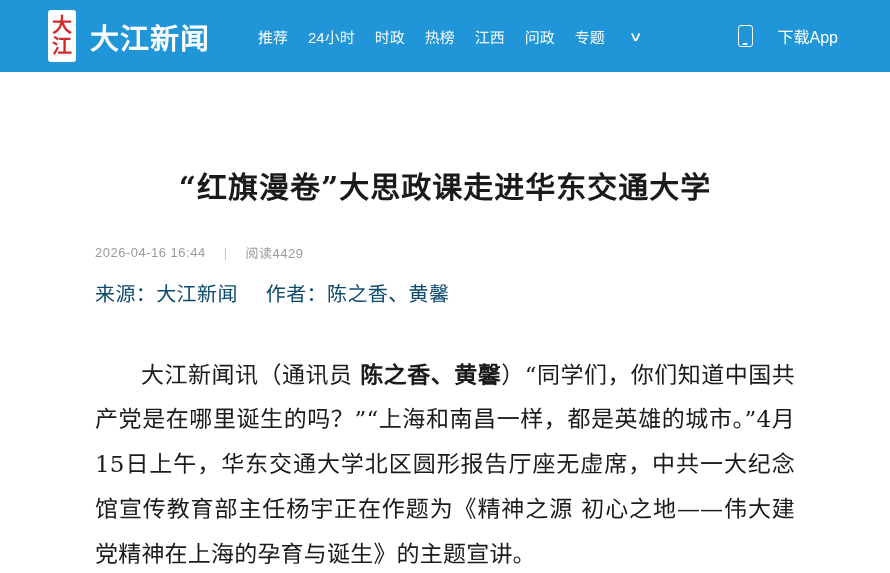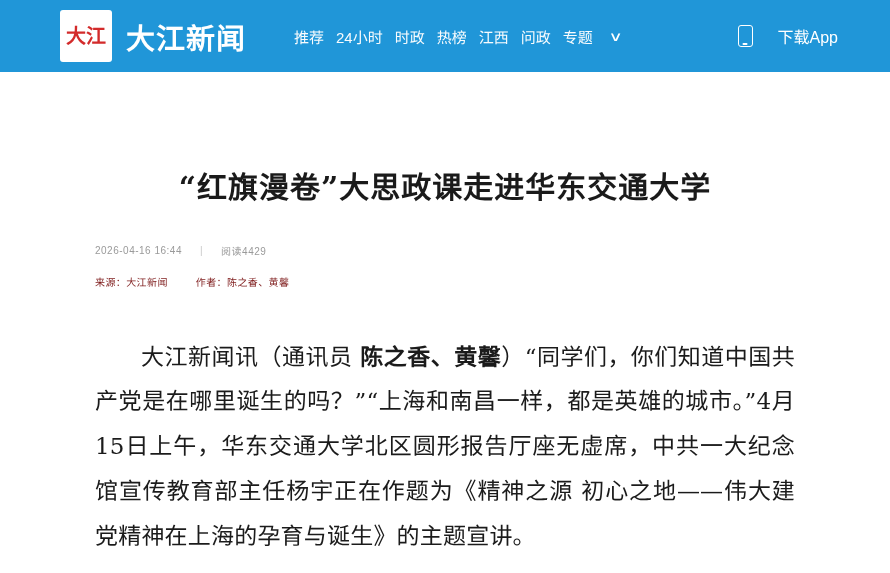--- a/index.html
+++ b/index.html
@@ -19,29 +19,29 @@
   .header {
     height: 72px;
     background: #2096d8;
     display: flex;
     align-items: center;
     padding: 0 18px;
     box-sizing: border-box;
     position: relative;
   }
   .logo-box {
-    width: 52px;
+    width: 28px;
     height: 52px;
     background: #ffffff;
     border-radius: 3px;
     display: flex;
     align-items: center;
     justify-content: center;
     flex: none;
-    margin-left: 42px;
+    margin-left: 30px;
   }
   .logo-text {
     color: #d32b2b;
     font-family: "DejaVu Serif", "Liberation Serif", serif;
     font-size: 20px;
     font-weight: bold;
     line-height: 1.05;
     text-align: center;
     letter-spacing: 0px;
   }
@@ -50,21 +50,21 @@
     font-size: 29px;
     font-weight: bold;
     margin-left: 14px;
     letter-spacing: 1px;
     white-space: nowrap;
   }
   .nav {
     display: flex;
     align-items: center;
     margin-left: 48px;
-    gap: 12px;
+    gap: 20px;
   }
   .nav-item {
     color: #ffffff;
     font-size: 15px;
     white-space: nowrap;
     cursor: pointer;
     opacity: .97;
   }
   .nav-caret {
     color: #ffffff;
@@ -118,33 +118,33 @@
     color: #1a1a1a;
     text-align: center;
     margin: 96px 0 0 0;
     line-height: 1.35;
     letter-spacing: 1px;
   }
   .meta-line {
     display: flex;
     align-items: center;
     color: #9a9a9a;
-    font-size: 10px;
+    font-size: 13px;
     margin-top: 34px;
     letter-spacing: .5px;
   }
   .meta-sep {
     margin: 0 18px;
     color: #c9c9c9;
   }
   .meta-sub {
     display: flex;
     align-items: flex-start;
-    color: #7f1d1d;
-    font-size: 10px;
+    color: #0c4a6e;
+    font-size: 20px;
     margin-top: 16px;
     letter-spacing: .4px;
   }
   .meta-sub .author {
     margin-left: 28px;
   }
   .body-text {
     font-family: "DejaVu Serif", "Liberation Serif", serif;
     font-size: 23px;
     line-height: 1.95;

